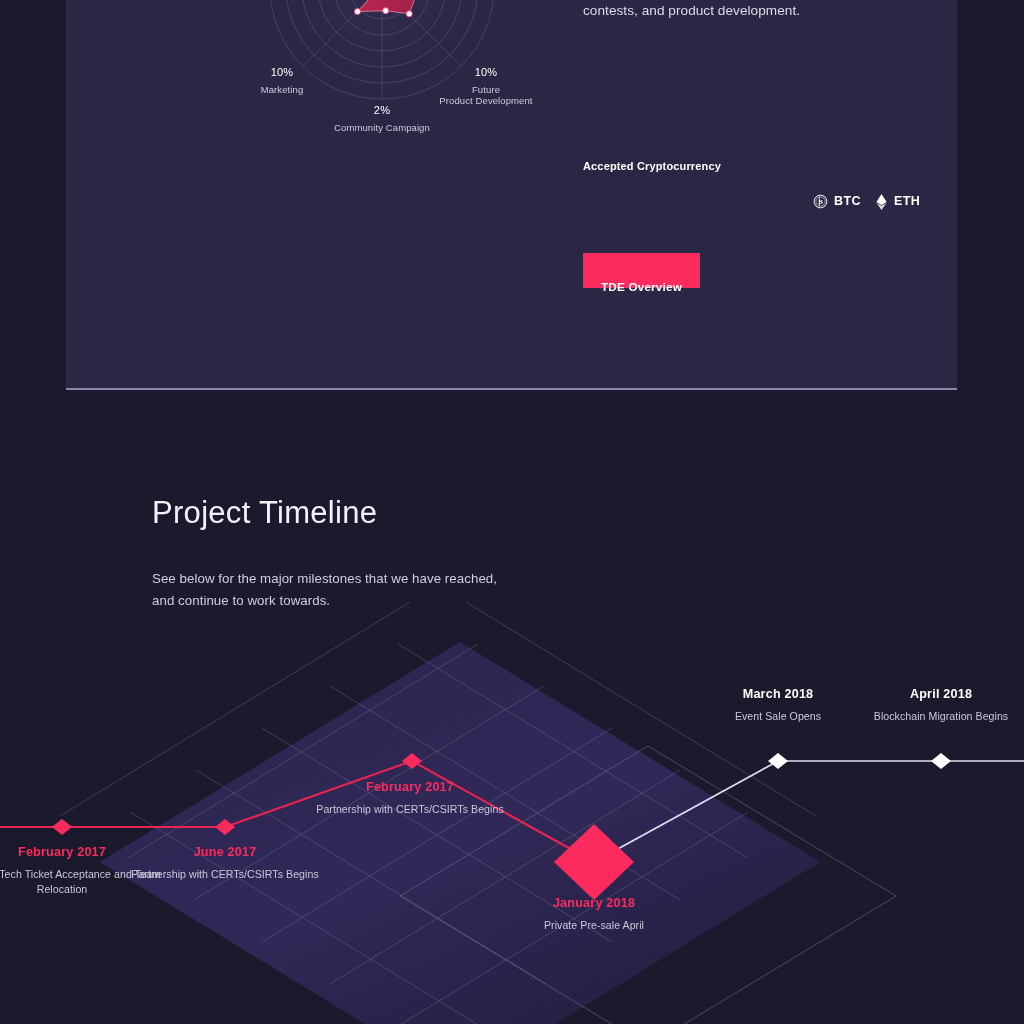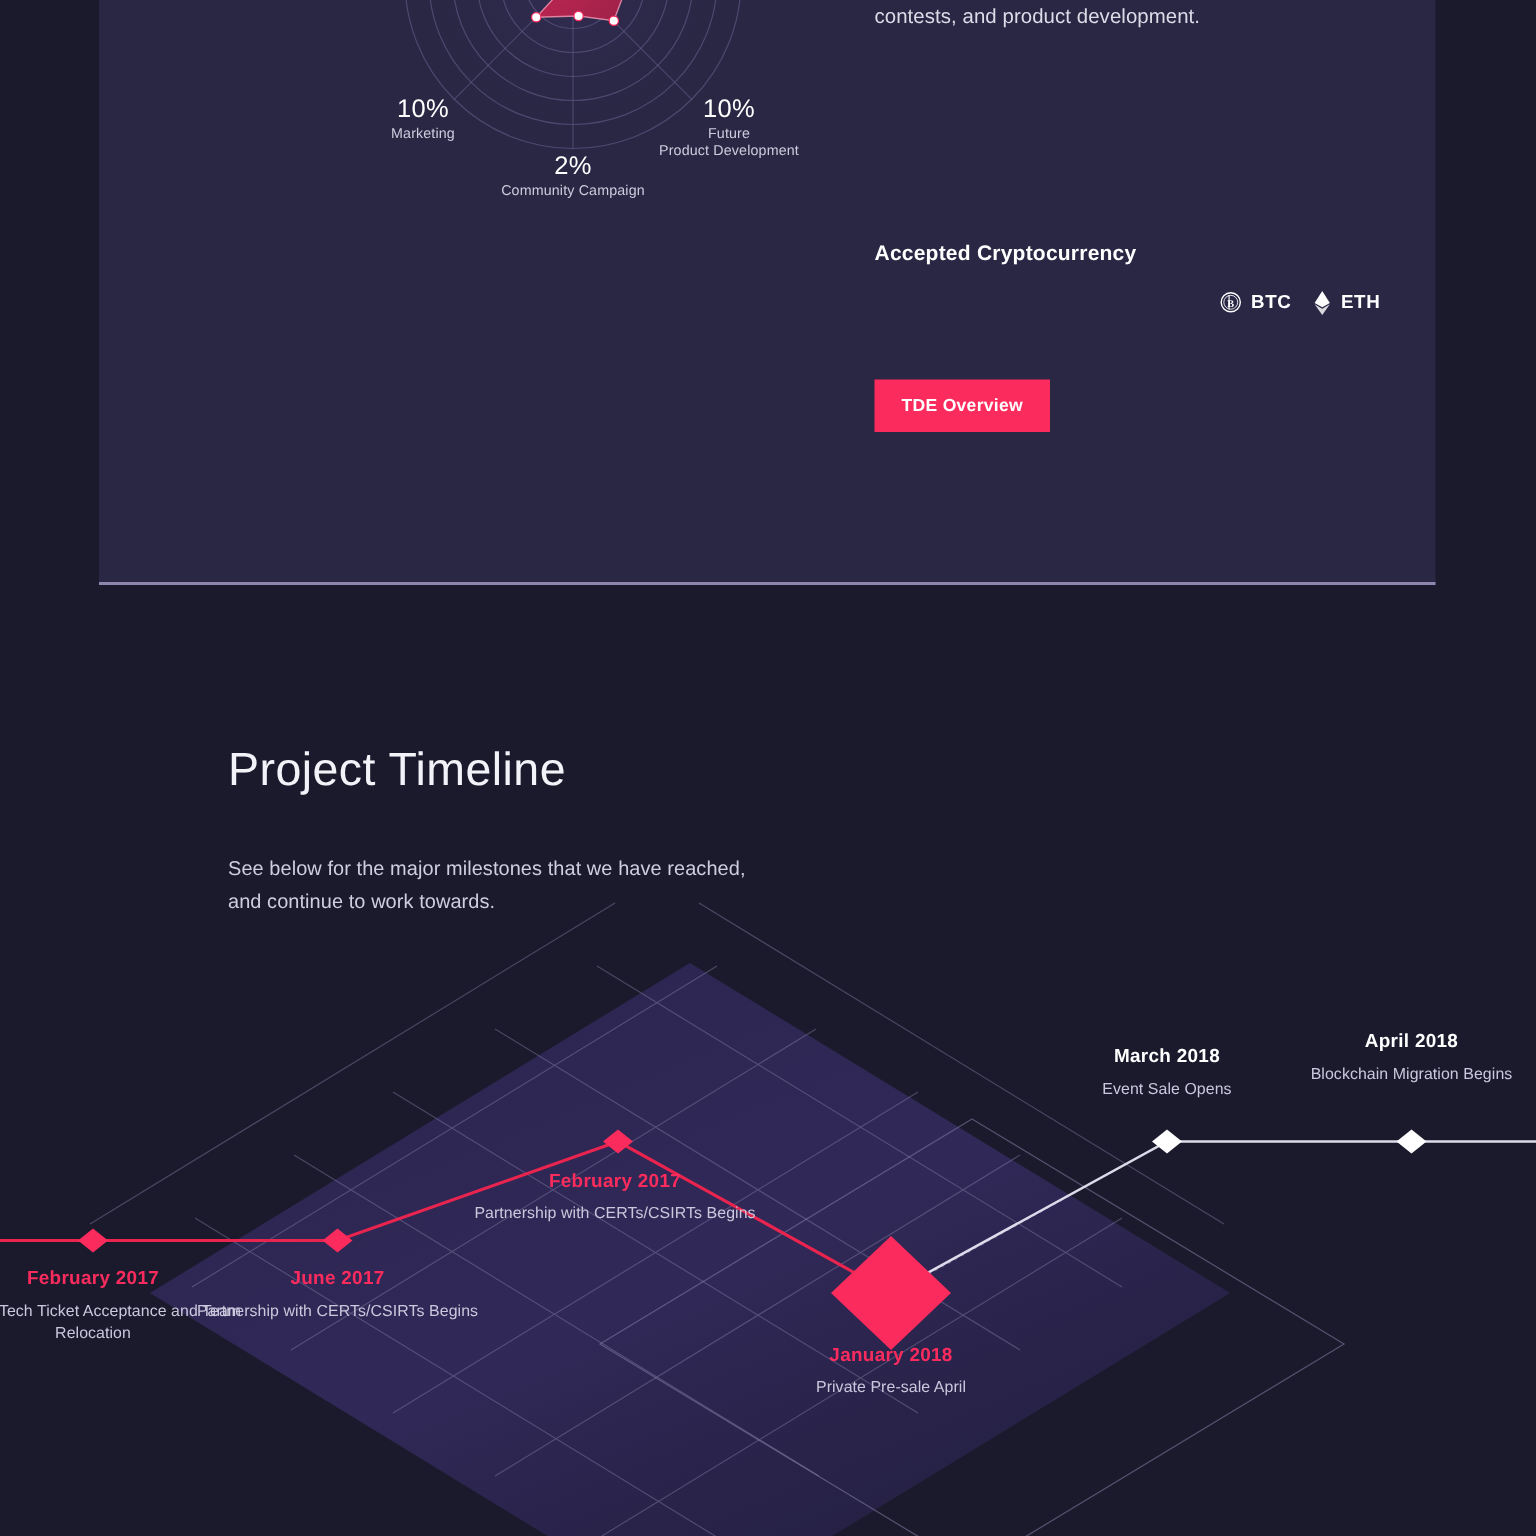--- a/index.html
+++ b/index.html
@@ -26,53 +26,53 @@
   #tde-inner{position:absolute;left:0;top:0;width:100%;height:100%}
 
   
   #radar-wrap{position:absolute;left:20px;top:300px;width:500px;height:480px}
   #radar-svg{position:absolute;left:0;top:0}
   .radar-label{
     position:absolute;text-align:center;color:#cdcbdd;
     font-size:9.5px;line-height:11px;letter-spacing:.1px;
   }
   .radar-label .pct{
-    display:block;font-size:17px;line-height:21px;color:#ffffff;
+    display:block;font-size:11px;line-height:21px;color:#ffffff;
     font-weight:400;letter-spacing:.2px;margin-bottom:1px;
   }
 
   
   #tde-copy{position:absolute;left:517px;top:300px;width:300px}
   #tde-copy .para{
     font-size:13.6px;line-height:25.6px;color:#dcdbe8;letter-spacing:.05px;
   }
   #accepted-block{position:absolute;left:517px;top:590px;width:380px}
   #accepted-title{
-    font-size:14px;font-weight:bold;color:#ffffff;letter-spacing:.15px;
+    font-size:11px;font-weight:bold;color:#ffffff;letter-spacing:.15px;
   }
   #accepted-row{
     position:absolute;left:517px;top:620px;width:400px;height:40px;
   }
   #accepted-note{
     position:absolute;left:0;top:0;width:200px;
     font-size:9.3px;line-height:15.5px;color:#bbb9cf;letter-spacing:.05px;
   }
   .coin{
     position:absolute;top:4px;display:flex;align-items:flex-start;gap:6px;
   }
   .coin .sym{
     font-size:12.5px;font-weight:bold;color:#ffffff;letter-spacing:.4px;
   }
   #coin-btc{left:230px}
   #coin-eth{left:292px}
 
   #tde-btn{
     position:absolute;left:517px;top:683px;
     background:#fb2c5d;color:#ffffff;border:0;
-    padding:0 18px;height:35px;line-height:35px;
+    padding:16px 18px;height:35px;line-height:35px;
     font-size:11.7px;font-weight:bold;letter-spacing:.2px;
     font-family:inherit;cursor:pointer;
   }
 
   
   #timeline-section{position:absolute;left:0;top:390px;width:844px;height:634px}
   #timeline-heading{
     position:absolute;left:152px;top:105px;
     font-size:31px;font-weight:300;color:#f2f2f8;letter-spacing:.3px;
   }
@@ -275,21 +275,21 @@
     <div class="tl-label past" style="left:310px;top:390px;width:200px">
       <span class="tl-date">February 2017</span>
       <span class="tl-desc">Partnership with CERTs/CSIRTs Begins</span>
     </div>
 
     <div class="tl-label past" style="left:494px;top:506px">
       <span class="tl-date">January 2018</span>
       <span class="tl-desc">Private Pre-sale April</span>
     </div>
 
-    <div class="tl-label future" style="left:678px;top:307px">
+    <div class="tl-label future" style="left:678px;top:297px">
       <span class="tl-date">March 2018</span>
       <span class="tl-desc">Event Sale Opens</span>
     </div>
 
     <div class="tl-label future" style="left:841px;top:297px">
       <span class="tl-date">April 2018</span>
       <span class="tl-desc">Blockchain Migration Begins</span>
     </div>
   </div>
 </section>

